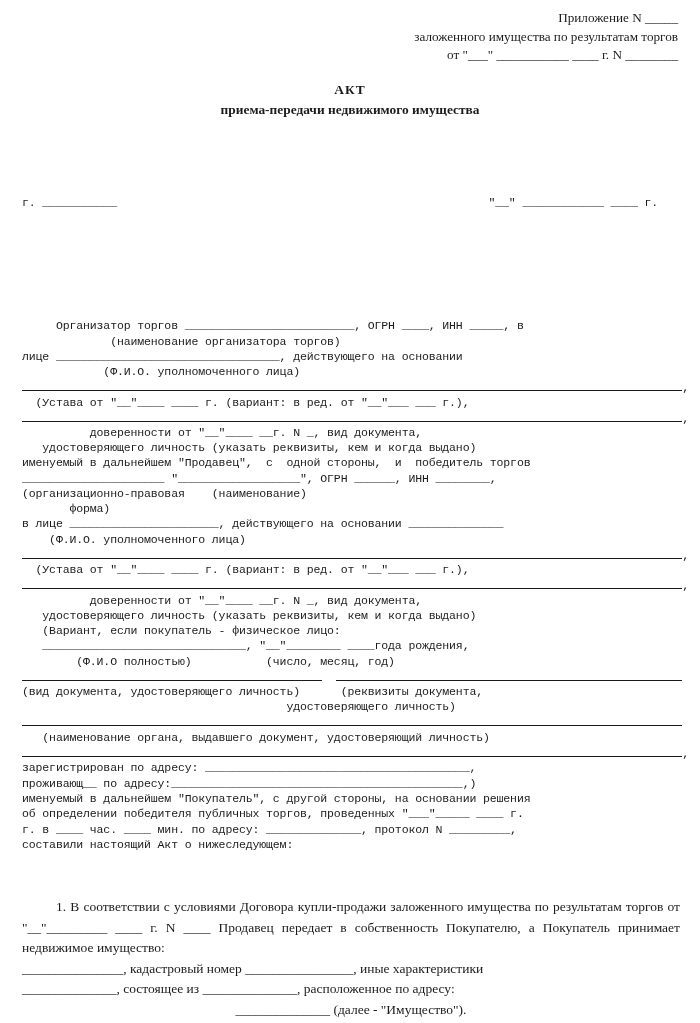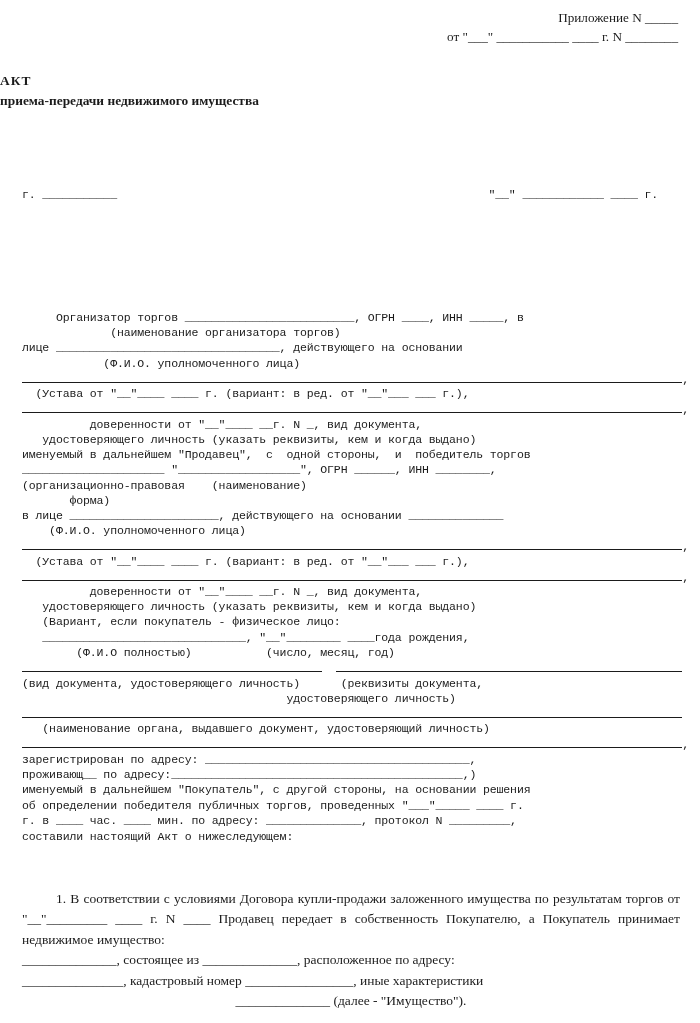--- a/index.html
+++ b/index.html
@@ -31,21 +31,22 @@
     padding: 9px 22px 0 0;
     text-align: right;
     font-family: "Liberation Serif", "DejaVu Serif", serif;
     font-size: 13.2px;
     line-height: 18.6px;
   }
   .header div { white-space: nowrap; }
 
   
   .title-block {
-    margin-top: 25px;
+    margin-top: 15px;
+    text-align: center;
     font-family: "Liberation Serif", "DejaVu Serif", serif;
     font-weight: bold;
     font-size: 13.4px;
     line-height: 20px;
   }
   .title-main { letter-spacing: 1px; }
   .title-sub { font-weight: bold; }
 
   
   .form {
@@ -88,20 +89,21 @@
   }
   .clauses p.noind { text-indent: 0; }
 </style>
 </head>
 <body>
 
 <div class="page">
 
   <div class="header">
     <div>Приложение N _____</div>
+    <div>заложенного имущества по результатам торгов</div>
     <div>от "___" ___________ ____ г. N ________</div>
   </div>
 
   <div class="title-block">
     <div class="title-main">АКТ</div>
     <div class="title-sub">приема-передачи недвижимого имущества</div>
   </div>
 
   <div class="form">
 
@@ -111,19 +113,19 @@
       <span>"__" ____________ ____ г.</span>
     </div>
 
     <div style="height:15px;"></div>
 
     <div id="form-lines"><div class="row">     Организатор торгов _________________________, ОГРН ____, ИНН _____, в</div><div class="row tight">             (наименование организатора торгов)</div><div class="row">лице _________________________________, действующего на основании</div><div class="row tight">            (Ф.И.О. уполномоченного лица)</div><div class="rule-row" style="position: relative;"><div class="ruleline"></div><span style="position: absolute; right: -7px; bottom: -1px;">,</span></div><div class="row tight">  (Устава от "__"____ ____ г. (вариант: в ред. от "__"___ ___ г.),</div><div class="rule-row" style="position: relative;"><div class="ruleline"></div><span style="position: absolute; right: -7px; bottom: -1px;">,</span></div><div class="row tight">          доверенности от "__"____ __г. N _, вид документа,</div><div class="row tight">   удостоверяющего личность (указать реквизиты, кем и когда выдано)</div><div class="row">именуемый в дальнейшем "Продавец",  с  одной стороны,  и  победитель торгов</div><div class="row">_____________________ "__________________", ОГРН ______, ИНН ________,</div><div class="row tight">(организационно-правовая    (наименование)</div><div class="row tight">       форма)</div><div class="row">в лице ______________________, действующего на основании ______________</div><div class="row tight">    (Ф.И.О. уполномоченного лица)</div><div class="rule-row" style="position: relative;"><div class="ruleline"></div><span style="position: absolute; right: -7px; bottom: -1px;">,</span></div><div class="row tight">  (Устава от "__"____ ____ г. (вариант: в ред. от "__"___ ___ г.),</div><div class="rule-row" style="position: relative;"><div class="ruleline"></div><span style="position: absolute; right: -7px; bottom: -1px;">,</span></div><div class="row tight">          доверенности от "__"____ __г. N _, вид документа,</div><div class="row tight">   удостоверяющего личность (указать реквизиты, кем и когда выдано)</div><div class="row">   (Вариант, если покупатель - физическое лицо:</div><div class="row">   ______________________________, "__"________ ____года рождения,</div><div class="row tight">        (Ф.И.О полностью)           (число, месяц, год)</div><div class="rule-row" style="position: relative;"><div style="display: flex; gap: 14px;"><div class="ruleline" style="flex: 0 0 300px;"></div><div class="ruleline" style="flex: 1 1 auto;"></div></div></div><div class="row tight">(вид документа, удостоверяющего личность)      (реквизиты документа,</div><div class="row tight">                                       удостоверяющего личность)</div><div class="rule-row" style="position: relative;"><div class="ruleline"></div></div><div class="row tight">   (наименование органа, выдавшего документ, удостоверяющий личность)</div><div class="rule-row" style="position: relative;"><div class="ruleline"></div><span style="position: absolute; right: -7px; bottom: -1px;">,</span></div><div class="row">зарегистрирован по адресу: _______________________________________,</div><div class="row">проживающ__ по адресу:___________________________________________,)</div><div class="row">именуемый в дальнейшем "Покупатель", с другой стороны, на основании решения</div><div class="row">об определении победителя публичных торгов, проведенных "___"_____ ____ г.</div><div class="row">г. в ____ час. ____ мин. по адресу: ______________, протокол N _________,</div><div class="row">составили настоящий Акт о нижеследующем:</div></div>
   </div>
 
   <div class="clauses">
     <p>1. В соответствии с условиями Договора купли-продажи заложенного имущества по результатам торгов от "__"_________ ____ г. N ____ Продавец передает в собственность Покупателю, а Покупатель принимает недвижимое имущество:</p>
+    <p class="noind">_______________, кадастровый номер ________________, иные характеристики</p>
     <p class="noind">______________, состоящее из ______________, расположенное по адресу:</p>
-    <p class="noind">_______________, кадастровый номер ________________, иные характеристики</p>
     <p class="noind" style="text-align:center;">______________ (далее - "Имущество").</p>
 
   </div>
 
 </div>
 
 </body></html>

